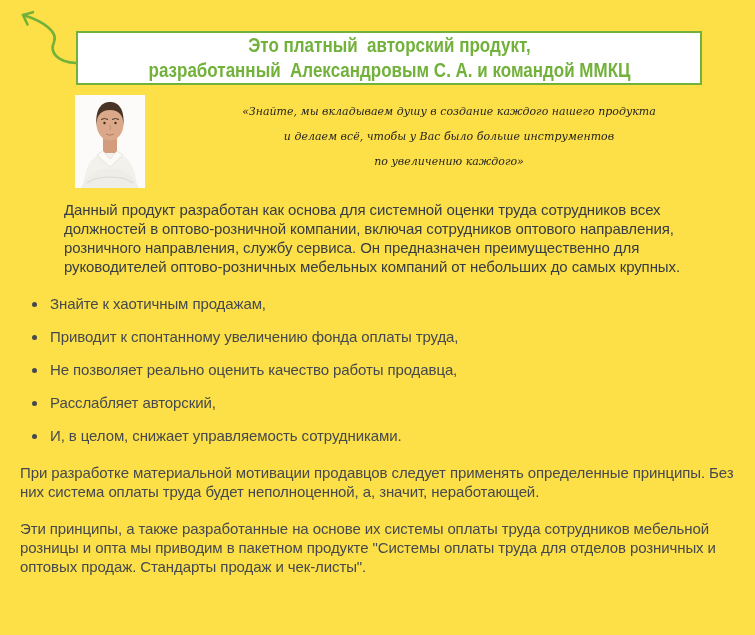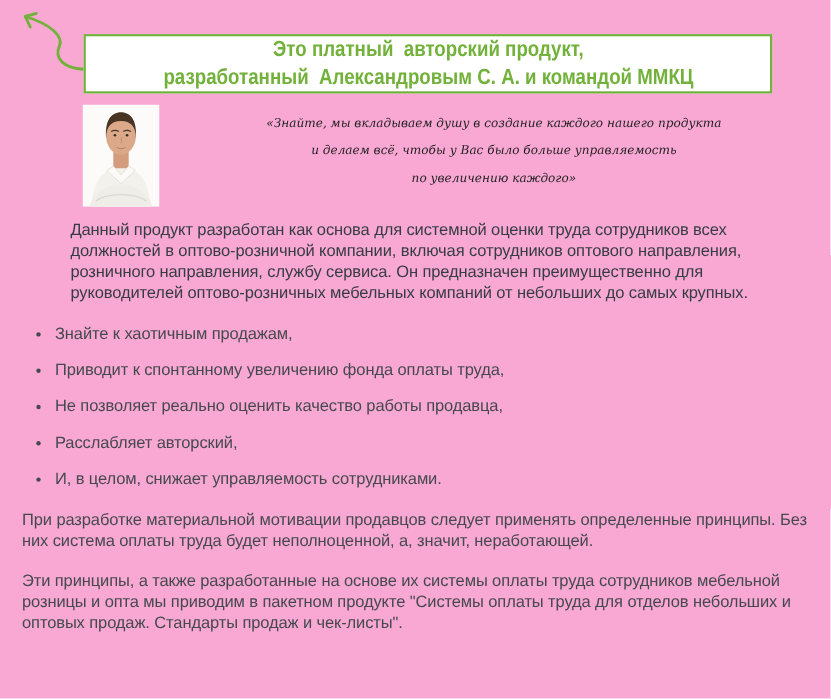--- a/index.html
+++ b/index.html
@@ -1,21 +1,21 @@
 <!DOCTYPE html>
 <html><head>
 <meta charset="utf-8">
 <style>
   * { margin: 0; padding: 0; box-sizing: border-box; }
   html, body { background: #ffffff; }
   .page {
     position: relative;
     width: 755px;
     height: 635px;
-    background: #f9a8d4;
+    background: #fde047;
     font-family: "Liberation Sans", sans-serif;
     overflow: hidden;
   }
 
   
   .arrow-svg {
     position: absolute;
     left: 0;
     top: 0;
     width: 82px;
@@ -126,31 +126,31 @@
       <circle cx="29.5" cy="28" r="1.2" fill="#3a2d24"></circle>
       <circle cx="40.5" cy="28" r="1.2" fill="#3a2d24"></circle>
       <path d="M26,24.5 q3.5,-2 7,0 M37,24.5 q3.5,-2 7,0" stroke="#4a372a" stroke-width="1" fill="none"></path>
       <path d="M35,30 q1,3 0,5" stroke="#c08f6f" stroke-width="1" fill="none"></path>
       <path d="M31,39 q4,2.5 8,0" stroke="#b57d63" stroke-width="1" fill="none"></path>
       <path d="M6,93 C12,78 24,72 35,74 C46,72 58,78 64,93 Z" fill="#efede7"></path>
       <path d="M12,88 C22,80 48,80 58,88" stroke="#dcd8d0" stroke-width="1.2" fill="none"></path>
     </svg>
     <div class="quote">
       <div>«Знайте, мы вкладываем душу в создание каждого нашего продукта</div>
-      <div>и делаем всё, чтобы у Вас было больше управляемость</div>
+      <div>и делаем всё, чтобы у Вас было больше инструментов</div>
       <div>по увеличению каждого»</div>
     </div>
   </div>
 
   <div class="content">
     <p class="lead">Данный продукт разработан как основа для системной оценки труда сотрудников всех должностей в оптово-розничной компании, включая сотрудников оптового направления, розничного направления, службу сервиса. Он предназначен преимущественно для руководителей оптово-розничных мебельных компаний от небольших до самых крупных.</p>
     <ul>
       <li>Знайте к хаотичным продажам,</li>
       <li>Приводит к спонтанному увеличению фонда оплаты труда,</li>
       <li>Не позволяет реально оценить качество работы продавца,</li>
       <li>Расслабляет авторский,</li>
       <li>И, в целом, снижает управляемость сотрудниками.</li>
     </ul>
     <p>При разработке материальной мотивации продавцов следует применять определенные принципы. Без них система оплаты труда будет неполноценной, а, значит, неработающей.</p>
-    <p>Эти принципы, а также разработанные на основе их системы оплаты труда сотрудников мебельной розницы и опта мы приводим в пакетном продукте "Системы оплаты труда для отделов небольших и оптовых продаж. Стандарты продаж и чек-листы".</p>
+    <p>Эти принципы, а также разработанные на основе их системы оплаты труда сотрудников мебельной розницы и опта мы приводим в пакетном продукте "Системы оплаты труда для отделов розничных и оптовых продаж. Стандарты продаж и чек-листы".</p>
   </div>
 
 </div>
 
 </body></html>

